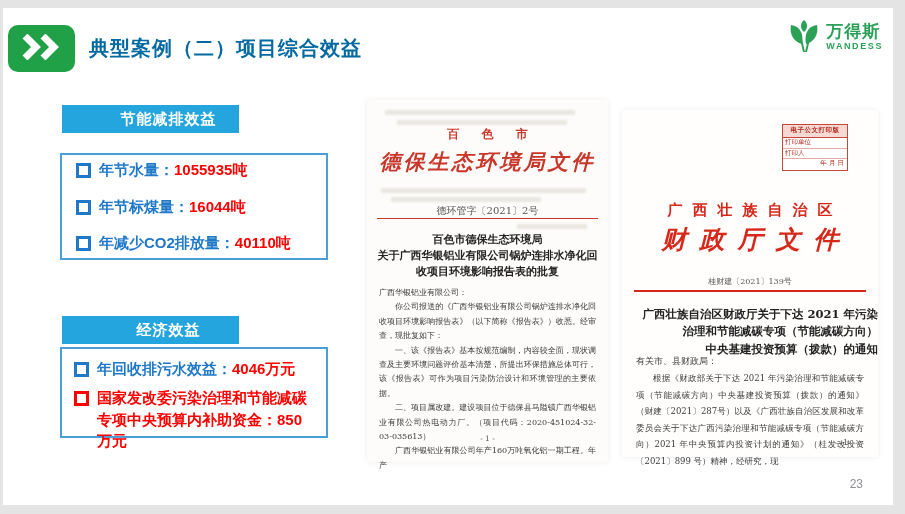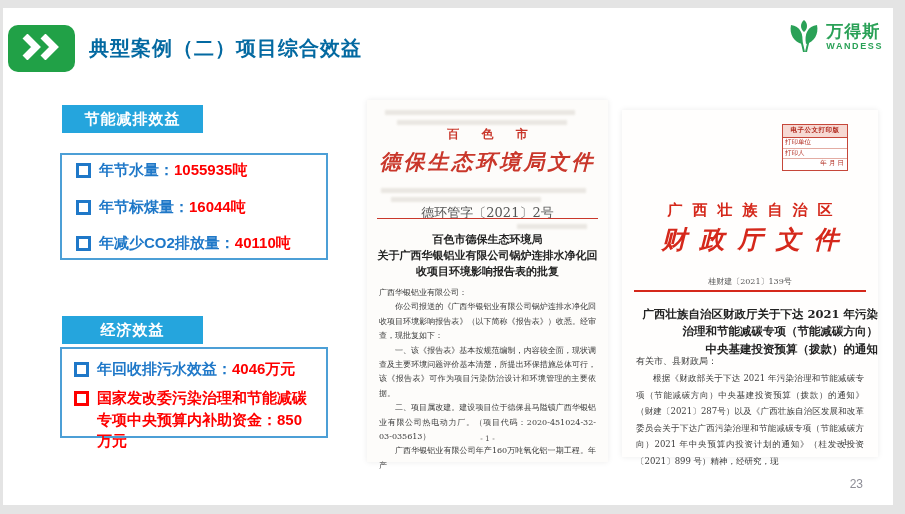--- a/index.html
+++ b/index.html
@@ -9,21 +9,21 @@
 
   
   .chev-box{position:absolute;left:5px;top:17px;width:67px;height:47px;background:#21a147;border-radius:10px;display:flex;align-items:center;justify-content:center;}
   .slide-title{position:absolute;left:86px;top:17px;height:47px;line-height:47px;font-size:20px;font-weight:bold;color:#0369a1;letter-spacing:1px;}
   .logo{position:absolute;right:10px;top:9px;display:flex;align-items:center;gap:5px;}
   .logo-text{display:flex;flex-direction:column;line-height:1;}
   .logo-cn{font-size:17px;font-weight:bold;color:#2aa157;letter-spacing:1px;}
   .logo-en{font-size:9px;font-weight:bold;color:#2aa157;letter-spacing:1.6px;margin-top:2px;}
 
   
-  .sec-header{position:absolute;width:141px;height:28px;background:#25a5dd;color:#ffffff;font-size:15px;font-weight:bold;display:flex;align-items:center;justify-content:center;letter-spacing:1px;}
+  .sec-header{position:absolute;width:141px;height:28px;background:#25a5dd;color:#ffffff;font-size:15px;font-weight:bold;display:flex;align-items:center;justify-content:center;letter-spacing:1px;padding-left:36px;}
   .sec-header.h1{left:59px;top:97px;}
   .sec-header.h2{left:59px;top:308px;}
   .stat-box{position:absolute;left:57px;width:268px;background:#fff;border:2px solid #4c9fd6;box-sizing:border-box;display:flex;flex-direction:column;}
   .stat-box.b1{top:145px;height:107px;justify-content:space-between;padding:4px 12px;}
   .stat-box.b2{top:339px;height:91px;justify-content:flex-start;padding:9px 10px;gap:7px;}
   .stat-row{display:flex;align-items:flex-start;font-size:15px;font-weight:bold;line-height:1.45;}
   .bullet{flex:0 0 auto;width:9px;height:9px;border:3px solid #1f78c8;margin:4px 8px 0 2px;}
   .bullet.red{border-color:#fe0000;}
   .lbl{color:#1f78c8;}
   .val{color:#fe0000;}
@@ -39,21 +39,21 @@
   .doc-title{position:absolute;width:100%;text-align:center;font-weight:bold;color:#222;}
   .doc-body{position:absolute;text-align:justify;}
   .doc-body p{margin:0;text-indent:2em;}
   .doc-body p.nosal{text-indent:0;}
   .doc-pageno{position:absolute;width:100%;text-align:center;color:#555;}
 
   
   .doc1{left:364px;top:92px;width:241px;height:362px;}
   .doc1 .doc-city{top:26px;font-size:12px;letter-spacing:9px;text-indent:9px;}
   .doc1 .doc-agency{top:48px;font-size:21px;letter-spacing:3px;}
-  .doc1 .doc-no{top:104px;font-size:13px;}
+  .doc1 .doc-no{top:104px;font-size:10px;}
   .doc1 .doc-rule{left:10px;right:10px;top:118px;border-top-width:1.5px;}
   .doc1 .doc-title{top:132px;font-size:11px;line-height:1.45;}
   .doc1 .doc-body{left:12px;right:12px;top:186px;font-size:8px;line-height:1.8;}
   .doc1 .doc-pageno{top:334px;font-size:7.5px;}
 
   
   .doc2{left:619px;top:102px;width:256px;height:347px;background:#fffefd;}
   .stamp{position:absolute;right:30px;top:14px;width:64px;border:1px solid #c6473a;font-size:6.5px;color:#b0281c;line-height:1.5;background:#fff;}
   .stamp .s-head{font-weight:bold;text-align:center;border-bottom:1px solid #c6473a;background:#f6d9d3;padding:1px 0;letter-spacing:0.5px;}
   .stamp .s-row{border-bottom:1px solid #e3aca3;padding:0 2px;}

